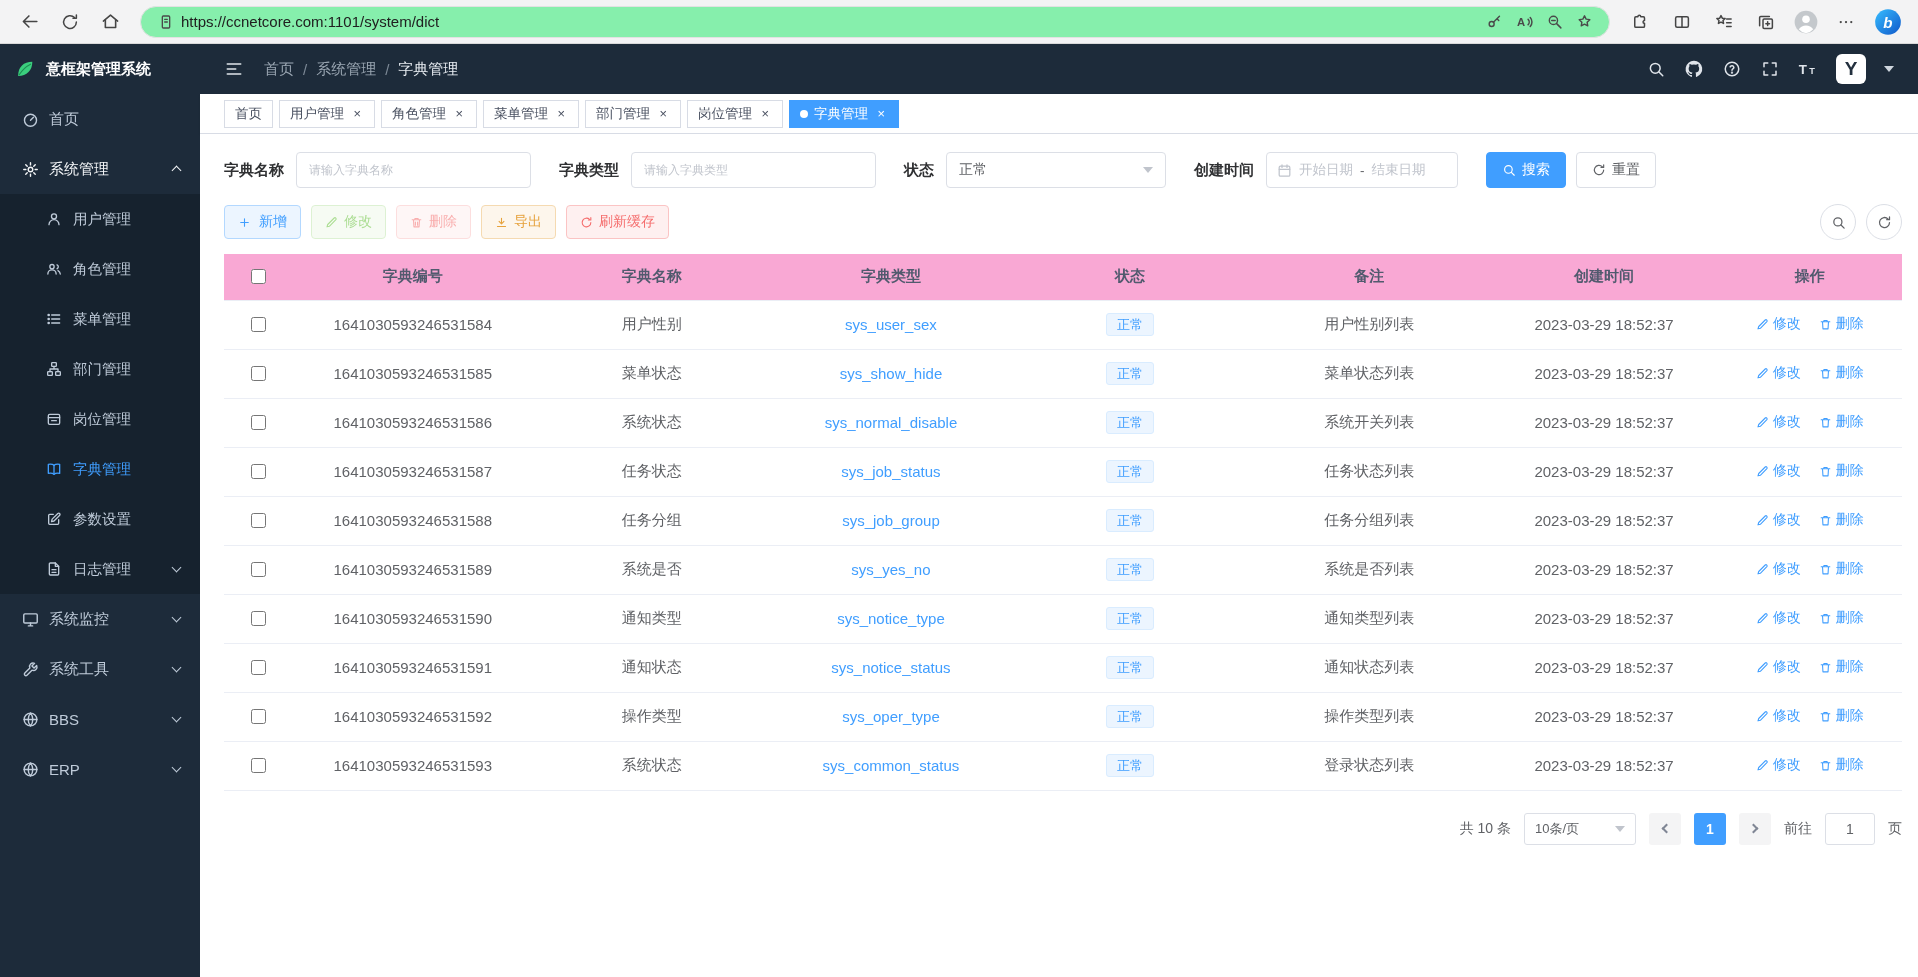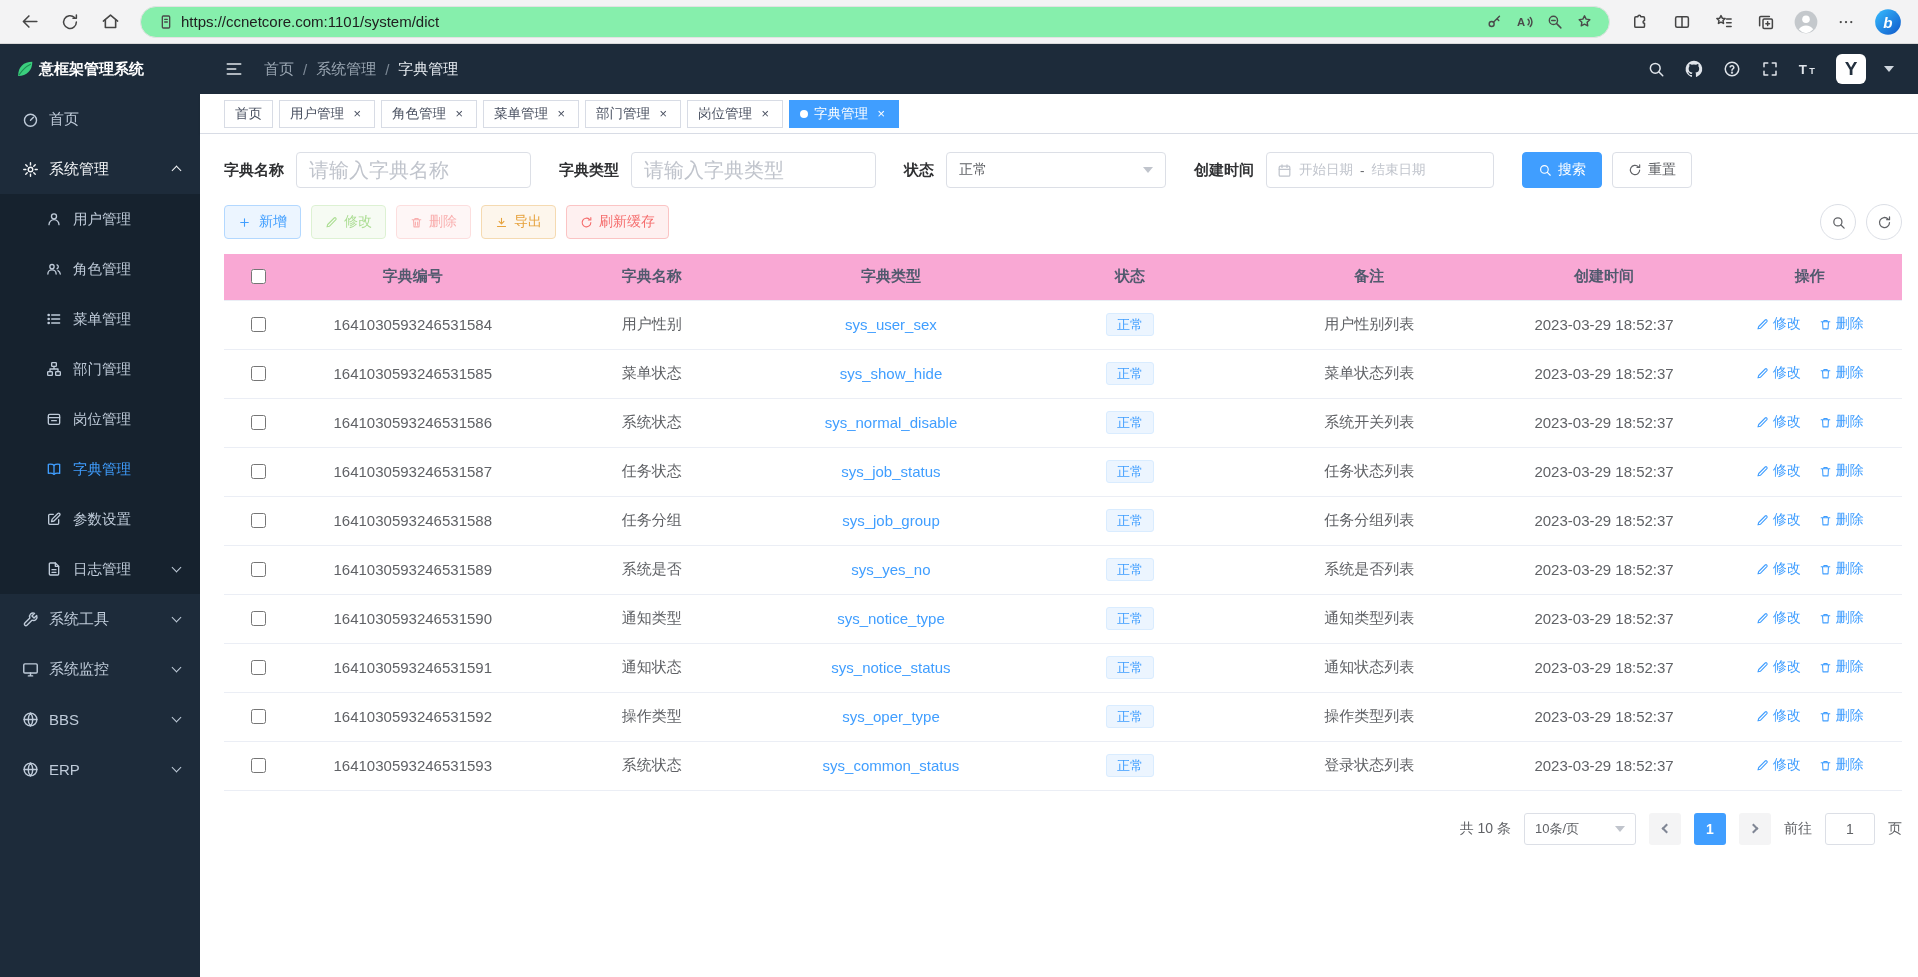--- a/index.html
+++ b/index.html
@@ -16,21 +16,21 @@
   .b-btn { width: 36px; height: 34px; display: flex; align-items: center; justify-content: center; border-radius: 6px; color: #454545; flex: none; cursor: pointer; }
   .addr { flex: 1; height: 32px; background: #86efac; border: 1px solid #e2e2e2; border-radius: 16px; display: flex; align-items: center; padding: 0 10px; margin: 0 8px; min-width: 0; }
   .addr .url { flex: 1; font-size: 15px; color: #202020; white-space: nowrap; overflow: hidden; }
   .a-ic { width: 30px; height: 28px; display: flex; align-items: center; justify-content: center; color: #4a4a4a; border-radius: 5px; flex: none; cursor: pointer; }
   .b-right { display: flex; align-items: center; gap: 6px; flex: none; }
   .avatar-wrap { width: 32px; height: 32px; display: flex; align-items: center; justify-content: center; }
 
   
   .app { display: flex; height: 933px; }
   .sidebar { width: 200px; flex: none; background: #1d2b3a; color: #bfcbd9; display: flex; flex-direction: column; }
-  .logo { height: 50px; display: flex; align-items: center; gap: 3px; padding: 16px 14px; flex: none; }
+  .logo { height: 50px; display: flex; align-items: center; gap: 10px; padding: 16px 14px; flex: none; }
   .logo-title { color: #fff; font-weight: 700; font-size: 15px; white-space: nowrap; }
   .menu { flex: 1; overflow: hidden; }
   .mitem { height: 50px; display: flex; align-items: center; gap: 10px; padding-left: 22px; position: relative; font-size: 15px; cursor: pointer; white-space: nowrap; }
   .mitem .micon { width: 17px; height: 17px; display: flex; flex: none; }
   .mitem .chev { position: absolute; right: 20px; width: 7px; height: 7px; border-right: 1.6px solid currentColor; border-bottom: 1.6px solid currentColor; transform: rotate(45deg); margin-top: -3px; }
   .mitem .chev.up { transform: rotate(-135deg); margin-top: 3px; }
   .mitem.parent-open { color: #f4f6f8; }
   .submenu { background: #16222e; }
   .submenu .mitem { padding-left: 46px; font-size: 14.5px; }
   .mitem.active { color: #409eff; }
@@ -58,25 +58,25 @@
   .tab .close { display: none; width: 14px; height: 14px; border-radius: 50%; text-align: center; line-height: 13px; font-size: 13px; }
   .tab .close.on { display: inline-block; }
   .tab .close::before { content: "×"; }
 
   
   .content { flex: 1; background: #fff; padding: 18px 16px 0 24px; min-width: 0; }
 
   .filters { display: flex; align-items: center; }
   .fgroup { display: flex; align-items: center; margin-right: 28px; }
   .flabel { font-weight: 700; color: #303133; margin-right: 12px; white-space: nowrap; }
-  .finput { height: 36px; border: 1px solid #dcdfe6; border-radius: 4px; padding: 0 12px; font-size: 20px; color: #606266; outline: none; font-family: inherit; }
+  .finput { height: 36px; border: 1px solid #dcdfe6; border-radius: 4px; padding: 0 12px; font-size: 12px; color: #606266; outline: none; font-family: inherit; }
   .finput::placeholder { color: #c0c4cc; }
   .fselect { width: 220px; height: 36px; border: 1px solid #dcdfe6; border-radius: 4px; display: flex; align-items: center; justify-content: space-between; padding: 0 12px; color: #606266; font-size: 14px; cursor: pointer; background: #fff; }
   .sel-caret { width: 0; height: 0; border-left: 5px solid transparent; border-right: 5px solid transparent; border-top: 6px solid #c0c4cc; }
-  .fdate { width: 228px; height: 36px; border: 1px solid #dcdfe6; border-radius: 4px; display: flex; align-items: center; gap: 7px; padding: 0 10px; font-size: 13.5px; color: #c0c4cc; background: #fff; cursor: pointer; }
+  .fdate { width: 192px; height: 36px; border: 1px solid #dcdfe6; border-radius: 4px; display: flex; align-items: center; gap: 7px; padding: 0 10px; font-size: 13.5px; color: #c0c4cc; background: #fff; cursor: pointer; }
   .fdate .cal { color: #c0c4cc; flex: none; display: flex; }
   .fdate .sep { color: #606266; }
   .btn { height: 36px; padding: 0 15px; border-radius: 4px; font-size: 14px; display: inline-flex; align-items: center; gap: 6px; cursor: pointer; border: 1px solid transparent; font-family: inherit; white-space: nowrap; }
   .btn-primary { background: #409eff; border-color: #409eff; color: #fff; }
   .btn-plain { background: #fff; border-color: #dcdfe6; color: #606266; }
   .mr10 { margin-right: 10px; }
 
   .toolbar { display: flex; align-items: center; margin-top: 16px; }
   .tbtn { height: 34px; padding: 0 13px; border-radius: 4px; font-size: 14px; display: inline-flex; align-items: center; gap: 6px; margin-right: 10px; cursor: pointer; border: 1px solid; font-family: inherit; }
   .tbtn.add { background: #ecf5ff; border-color: #b3d8ff; color: #409eff; gap: 8px; }
@@ -320,34 +320,34 @@
                 <path d="M14 3v5h5M9 13h6M9 17h6"></path>
               </svg>
             </span>
           <span>日志管理</span>
           <i class="chev"></i>
         </div>
       </div>
       <div class="mitem">
         <span class="micon">
             <svg class="i" viewBox="0 0 24 24" width="17" height="17" stroke-width="1.8">
-              <path d="M20.7 6.3a5 5 0 0 1-6.6 6.6L7 20a2.1 2.1 0 0 1-3-3l7.1-7.1a5 5 0 0 1 6.6-6.6L14 7l3 3z"></path>
+              <rect x="2.5" y="4" width="19" height="13" rx="1.5"></rect>
+              <path d="M9 21h6M12 17v4"></path>
             </svg>
           </span>
-        <span>系统工具</span>
+        <span>系统监控</span>
         <i class="chev"></i>
       </div>
       <div class="mitem">
         <span class="micon">
             <svg class="i" viewBox="0 0 24 24" width="17" height="17" stroke-width="1.8">
-              <rect x="2.5" y="4" width="19" height="13" rx="1.5"></rect>
-              <path d="M9 21h6M12 17v4"></path>
+              <path d="M20.7 6.3a5 5 0 0 1-6.6 6.6L7 20a2.1 2.1 0 0 1-3-3l7.1-7.1a5 5 0 0 1 6.6-6.6L14 7l3 3z"></path>
             </svg>
           </span>
-        <span>系统监控</span>
+        <span>系统工具</span>
         <i class="chev"></i>
       </div>
       <div class="mitem">
         <span class="micon">
             <svg class="i" viewBox="0 0 24 24" width="17" height="17" stroke-width="1.8">
               <circle cx="12" cy="12" r="9"></circle>
               <path d="M3 12h18M12 3a14 14 0 0 1 0 18M12 3a14 14 0 0 0 0 18"></path>
             </svg>
           </span>
         <span>BBS</span>

